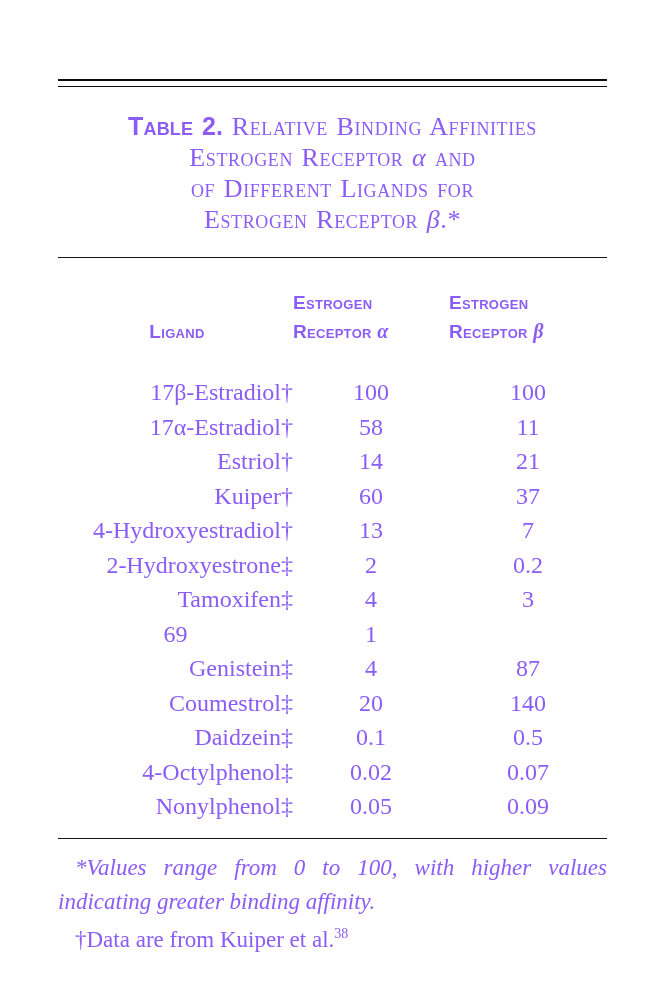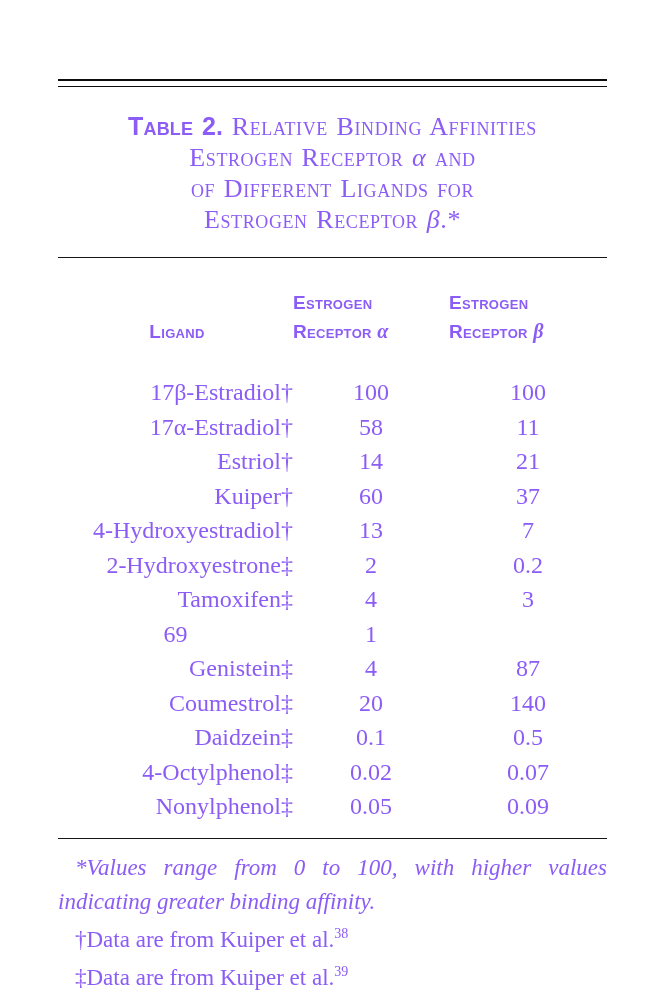--- a/index.html
+++ b/index.html
@@ -203,17 +203,16 @@
         <div class="td val">0.05</div>
         <div class="td val">0.09</div>
       </div>
       </div>
 
     <div class="rule-single below-body"></div>
 
     <div class="footnotes">
       <p class="justify">*Values range from 0 to 100, with higher values indicating greater binding affinity.</p>
       <p><span>†Data are from Kuiper et al.</span><sup>38</sup></p>
-      <p><span>‡Data are from Kuiper et al.</span><sup>39</sup></p>
     </div>
 
   </div>
 </div>
 
 </body></html>

